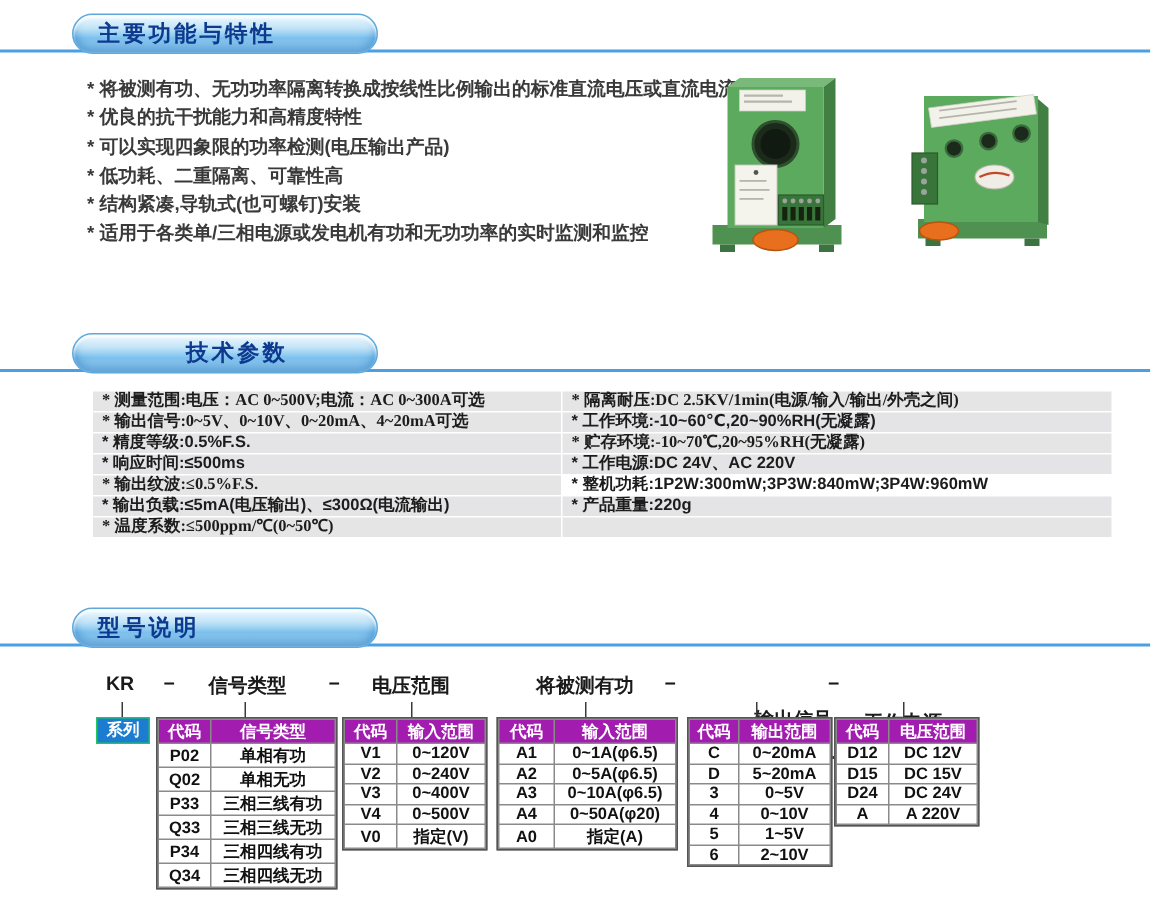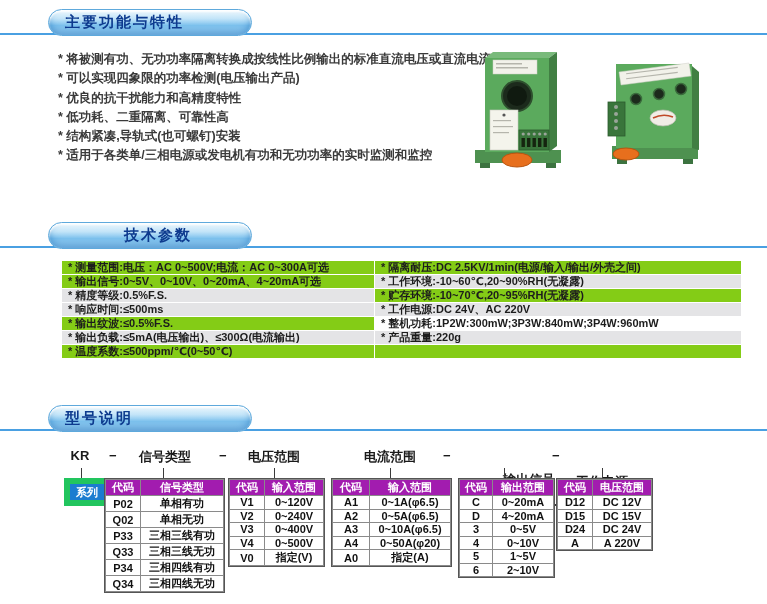--- a/index.html
+++ b/index.html
@@ -16,49 +16,49 @@
     box-shadow:inset 0 2px 2px rgba(255,255,255,.95), inset 0 -4px 6px rgba(25,110,185,.5);
     display:flex;align-items:center;padding-left:16px;
     color:#0d3a8e;font-size:15px;font-weight:bold;letter-spacing:2px;
   }
   
   .features{position:absolute;left:58px;top:50px;width:420px;}
   .feature-item{font-size:12.5px;font-weight:600;color:#3a3a3a;line-height:19.3px;white-space:nowrap;}
   
   .spec-col{position:absolute;top:261px;}
   .spec-row{height:13px;line-height:13px;margin-bottom:1px;font-size:11px;font-weight:600;color:#1c1c1c;padding-left:6px;white-space:nowrap;overflow:hidden;}
-  .tone-blue{background:#84cc16;}
+  .tone-blue{background:#e5e5e5;font-family:Liberation Serif, serif;}
   .tone-gray{background:#e4e4e6;}
   .tone-white{background:transparent;}
   
   .diagram-label{position:absolute;top:448px;height:16px;text-align:center;font-size:13px;font-weight:bold;color:#1a1a1a;border-bottom:2px solid #3a3a3a;padding-bottom:17px;white-space:nowrap;}
   .diagram-dash{position:absolute;top:448px;font-size:13px;font-weight:bold;color:#1a1a1a;}
   .tick{position:absolute;width:1px;height:10px;background:#3a3a3a;top:468px;}
   .series-cell{
     position:absolute;left:64px;top:478px;width:34px;height:16px;line-height:16px;text-align:center;
-    background:#1b7cd0;color:#fff;font-size:11px;font-weight:bold;border:6px solid #22c55e;
+    background:#1b7cd0;color:#fff;font-size:11px;font-weight:bold;border:1px solid #22c55e;
   }
   table.mtable{position:absolute;top:478px;border-collapse:separate;border-spacing:1px;background:#8a8a8a;border:1px solid #555;}
   table.mtable th{background:#a21caf;color:#fff;font-size:11px;font-weight:bold;height:14px;padding:0 2px;white-space:nowrap;}
   table.mtable td{background:#fff;color:#111;font-size:11px;font-weight:bold;text-align:center;height:12.5px;padding:0 2px;white-space:nowrap;}
   .product{position:absolute;}
 </style>
 </head>
 <body>
 
 <div class="page">
 
   <div class="section-rule" style="top:33px;"></div>
   <div class="pill" style="top:9px;">
     <span>主要功能与特性</span>
   </div>
   <div class="features" id="features-list">
       <div class="feature-item">* 将被测有功、无功功率隔离转换成按线性比例输出的标准直流电压或直流电流</div>
+      <div class="feature-item">* 优良的抗干扰能力和高精度特性</div>
       <div class="feature-item">* 可以实现四象限的功率检测(电压输出产品)</div>
-      <div class="feature-item">* 优良的抗干扰能力和高精度特性</div>
       <div class="feature-item">* 低功耗、二重隔离、可靠性高</div>
       <div class="feature-item">* 结构紧凑,导轨式(也可螺钉)安装</div>
       <div class="feature-item">* 适用于各类单/三相电源或发电机有功和无功功率的实时监测和监控</div>
     </div>
 
   <svg class="product" style="left:473px;top:50px;" width="90" height="132" viewBox="0 0 90 132">
     <polygon points="2,100 88,100 88,113 2,113" fill="#4e9150"></polygon>
     <rect x="7" y="113" width="10" height="5" fill="#3c7340"></rect>
     <rect x="73" y="113" width="10" height="5" fill="#3c7340"></rect>
     <polygon points="12,8 20,2 84,2 76,8" fill="#79ba7b"></polygon>
@@ -142,21 +142,21 @@
   <div class="section-rule" style="top:429px;"></div>
   <div class="pill" style="top:405px;">
     <span>型号说明</span>
   </div>
 
   <div id="model-diagram">
     <span class="diagram-label" style="left:64px;width:32px;">KR</span>
     <div class="series-cell">系列</div>
   <span class="diagram-label" style="left: 126px; width: 78px;">信号类型</span>
       <span class="diagram-label" style="left: 235px; width: 78px;">电压范围</span>
-      <span class="diagram-label" style="left: 351px; width: 78px;">电流范围</span>
+      <span class="diagram-label" style="left: 351px; width: 78px;">将被测有功</span>
       <span class="diagram-label" style="left: 490px; width: 78px; margin-top: 23px;">输出信号</span>
       <span class="diagram-label" style="left: 563px; width: 78px; margin-top: 25px;">工作电源</span>
       <span class="diagram-dash" style="left: 109px;">−</span>
       <span class="diagram-dash" style="left: 219px;">−</span>
       <span class="diagram-dash" style="left: 443px;">−</span>
       <span class="diagram-dash" style="left: 552px;">−</span>
       <div class="tick" style="left: 81px;"></div>
       <div class="tick" style="left: 163px;"></div>
       <div class="tick" style="left: 274px;"></div>
       <div class="tick" style="left: 390px;"></div>
@@ -279,21 +279,21 @@
             <th>输出范围</th>
           </tr>
         </thead>
         <tbody>
           <tr>
             <td>C</td>
             <td>0~20mA</td>
           </tr>
           <tr>
             <td>D</td>
-            <td>4~20mA</td>
+            <td>5~20mA</td>
           </tr>
           <tr>
             <td>3</td>
             <td>0~5V</td>
           </tr>
           <tr>
             <td>4</td>
             <td>0~10V</td>
           </tr>
           <tr>

